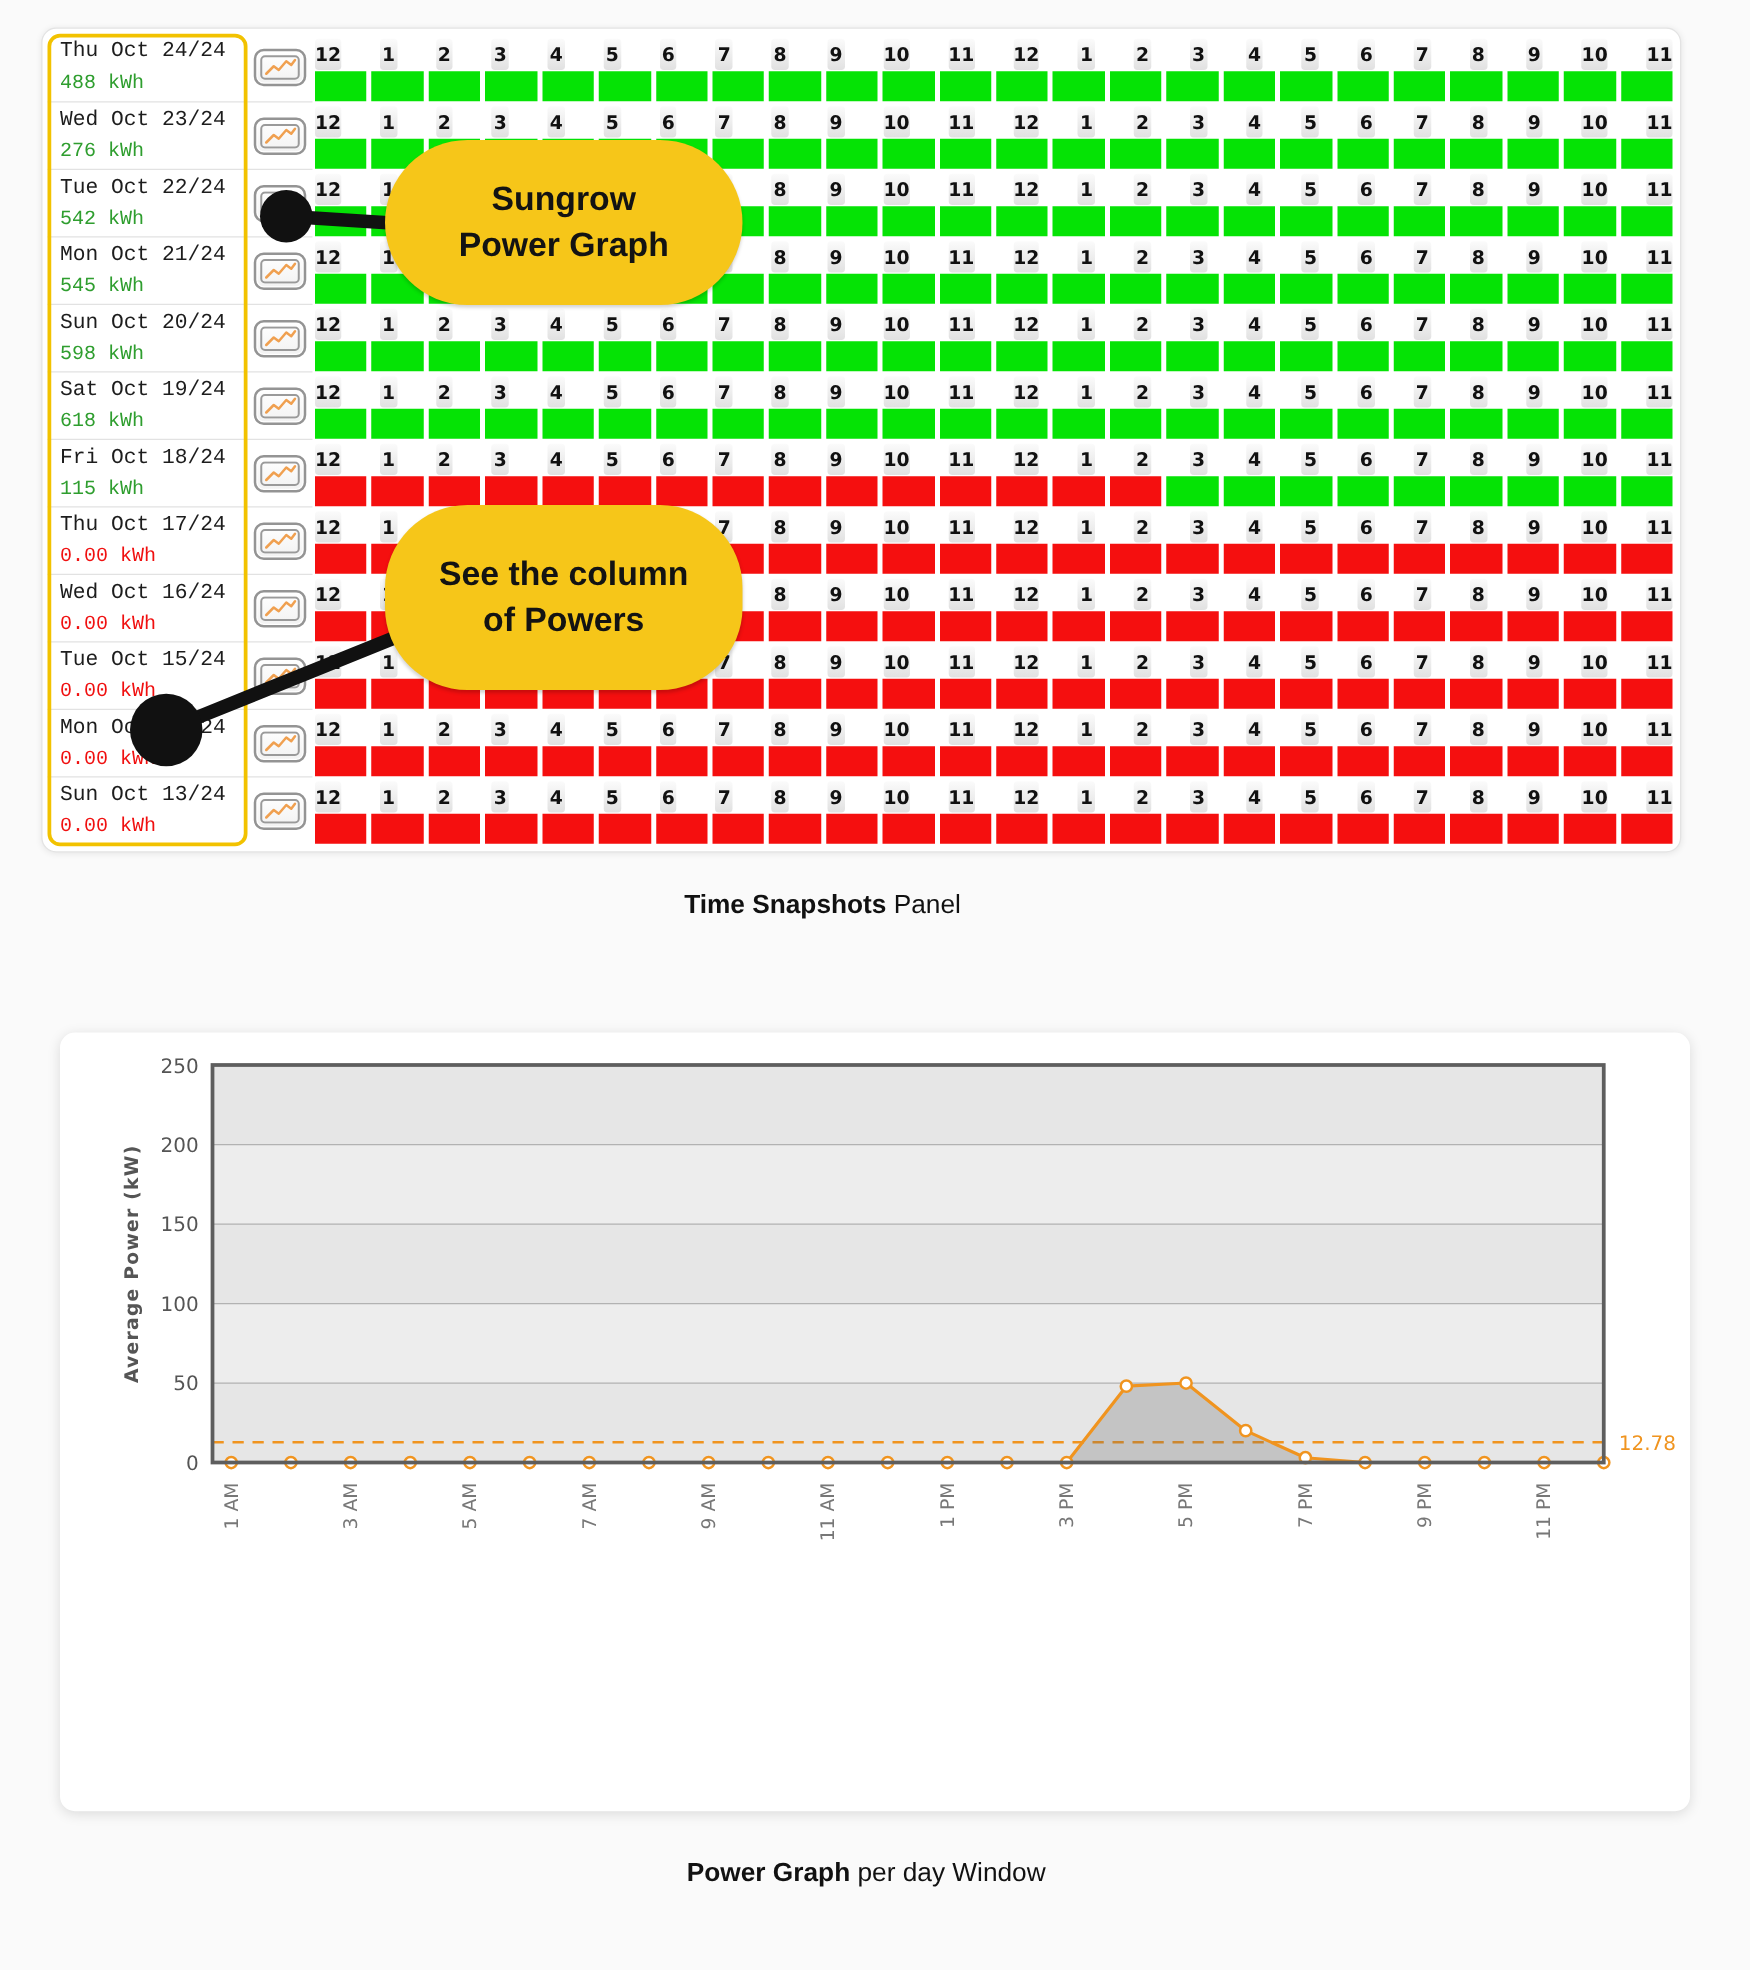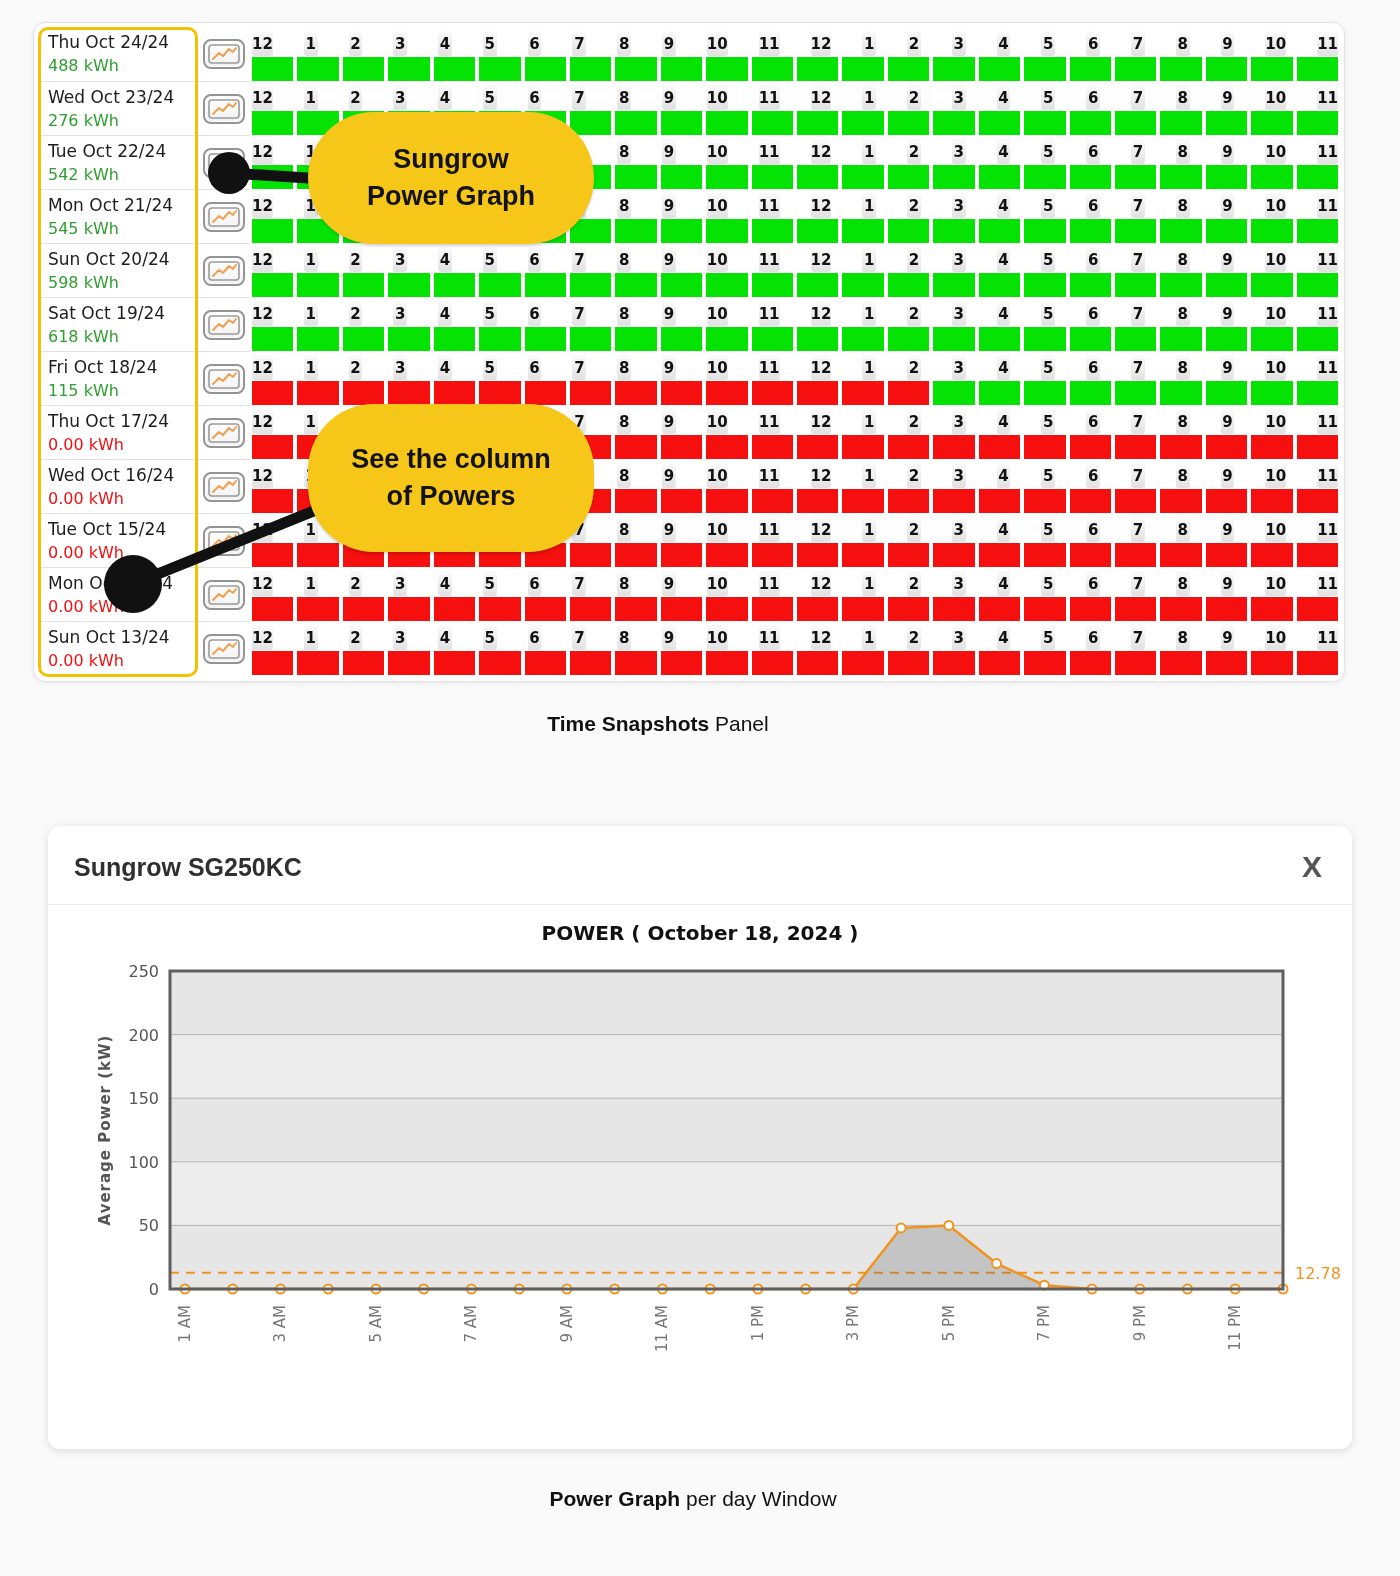--- a/index.html
+++ b/index.html
@@ -5,21 +5,21 @@
   * { margin:0; padding:0; box-sizing:border-box; }
   html,body { width:1400px; height:1576px; background:#fafafa; font-family:"DejaVu Sans",sans-serif; overflow:hidden; }
   .abs { position:absolute; }
 
   
   #snapshots-panel { left:33px; top:22px; width:1312px; height:660px; background:#fff;
     border:1px solid #e3e3e3; border-radius:12px; box-shadow:0 1px 5px rgba(0,0,0,.08); padding:4px; }
   #label-highlight { left:4px; top:4px; width:160px; height:650px; border:3px solid #f2c200;
     border-radius:10px; pointer-events:none; z-index:3; }
   .day-row { display:flex; height:54px; }
-  .day-label { width:160px; padding:3px 4px 0 10px; line-height:24px; font-size:17px; color:#1d1d1d; }
+  .day-label { width:160px; padding:3px 4px 0 10px; line-height:24px; font-size:17px; color:#1d1d1d;font-family:Liberation Mono, monospace; }
   .day-row:not(:first-child) .day-label, .day-row:not(:first-child) .day-icon-cell { border-top:1px solid #e2e2e2; }
   .energy { font-size:16px; }
   .energy-ok { color:#2f9e2f; }
   .energy-zero { color:#f01010; }
   .day-icon-cell { width:52px; display:flex; align-items:center; justify-content:center; }
   .graph-btn { width:42px; height:30px; border:2px solid #949494; border-radius:8px; background:linear-gradient(#ffffff,#f2f2f2);
     display:flex; align-items:center; justify-content:center; cursor:pointer; box-shadow:inset 0 0 0 1px #fff; }
   .hours { flex:1; display:flex; flex-direction:column; }
   .hour-headers { display:flex; height:30px;gap:27px; }
   .hour-h { flex:1; height:25px; margin:4px 2px 1px; background:linear-gradient(#fbfbfb,#e1e1e1);
@@ -912,25 +912,20 @@
 </div>
 
 <div id="caption-snapshots" class="caption abs">
   <b>Time Snapshots</b><span> Panel</span>
 </div>
 <div id="caption-power" class="caption abs">
   <b>Power Graph</b><span> per day Window</span>
 </div>
 
 <div id="power-window" class="abs">
-  <div id="power-header">
-    <div id="power-title">Sungrow SG250KC</div>
-    <div id="power-close">X</div>
-  </div>
-  <div id="chart-title">POWER ( October 18, 2024 )</div>
   <div id="power-chart"><svg width="1304" height="470" viewBox="0 0 1304 470">
         <rect x="122" y="276.4" width="1113" height="63.60000000000002" fill="#e6e6e6"></rect>
         <rect x="122" y="212.8" width="1113" height="63.599999999999966" fill="#ededed"></rect>
         <rect x="122" y="149.20000000000002" width="1113" height="63.599999999999994" fill="#e6e6e6"></rect>
         <rect x="122" y="85.6" width="1113" height="63.60000000000002" fill="#ededed"></rect>
         <rect x="122" y="22" width="1113" height="63.599999999999994" fill="#e6e6e6"></rect>
         <line x1="122" y1="276.4" x2="1235" y2="276.4" stroke="#b2b2b2" stroke-width="1"></line>
         <line x1="122" y1="212.8" x2="1235" y2="212.8" stroke="#b2b2b2" stroke-width="1"></line>
         <line x1="122" y1="149.20000000000002" x2="1235" y2="149.20000000000002" stroke="#b2b2b2" stroke-width="1"></line>
         <line x1="122" y1="85.6" x2="1235" y2="85.6" stroke="#b2b2b2" stroke-width="1"></line>

